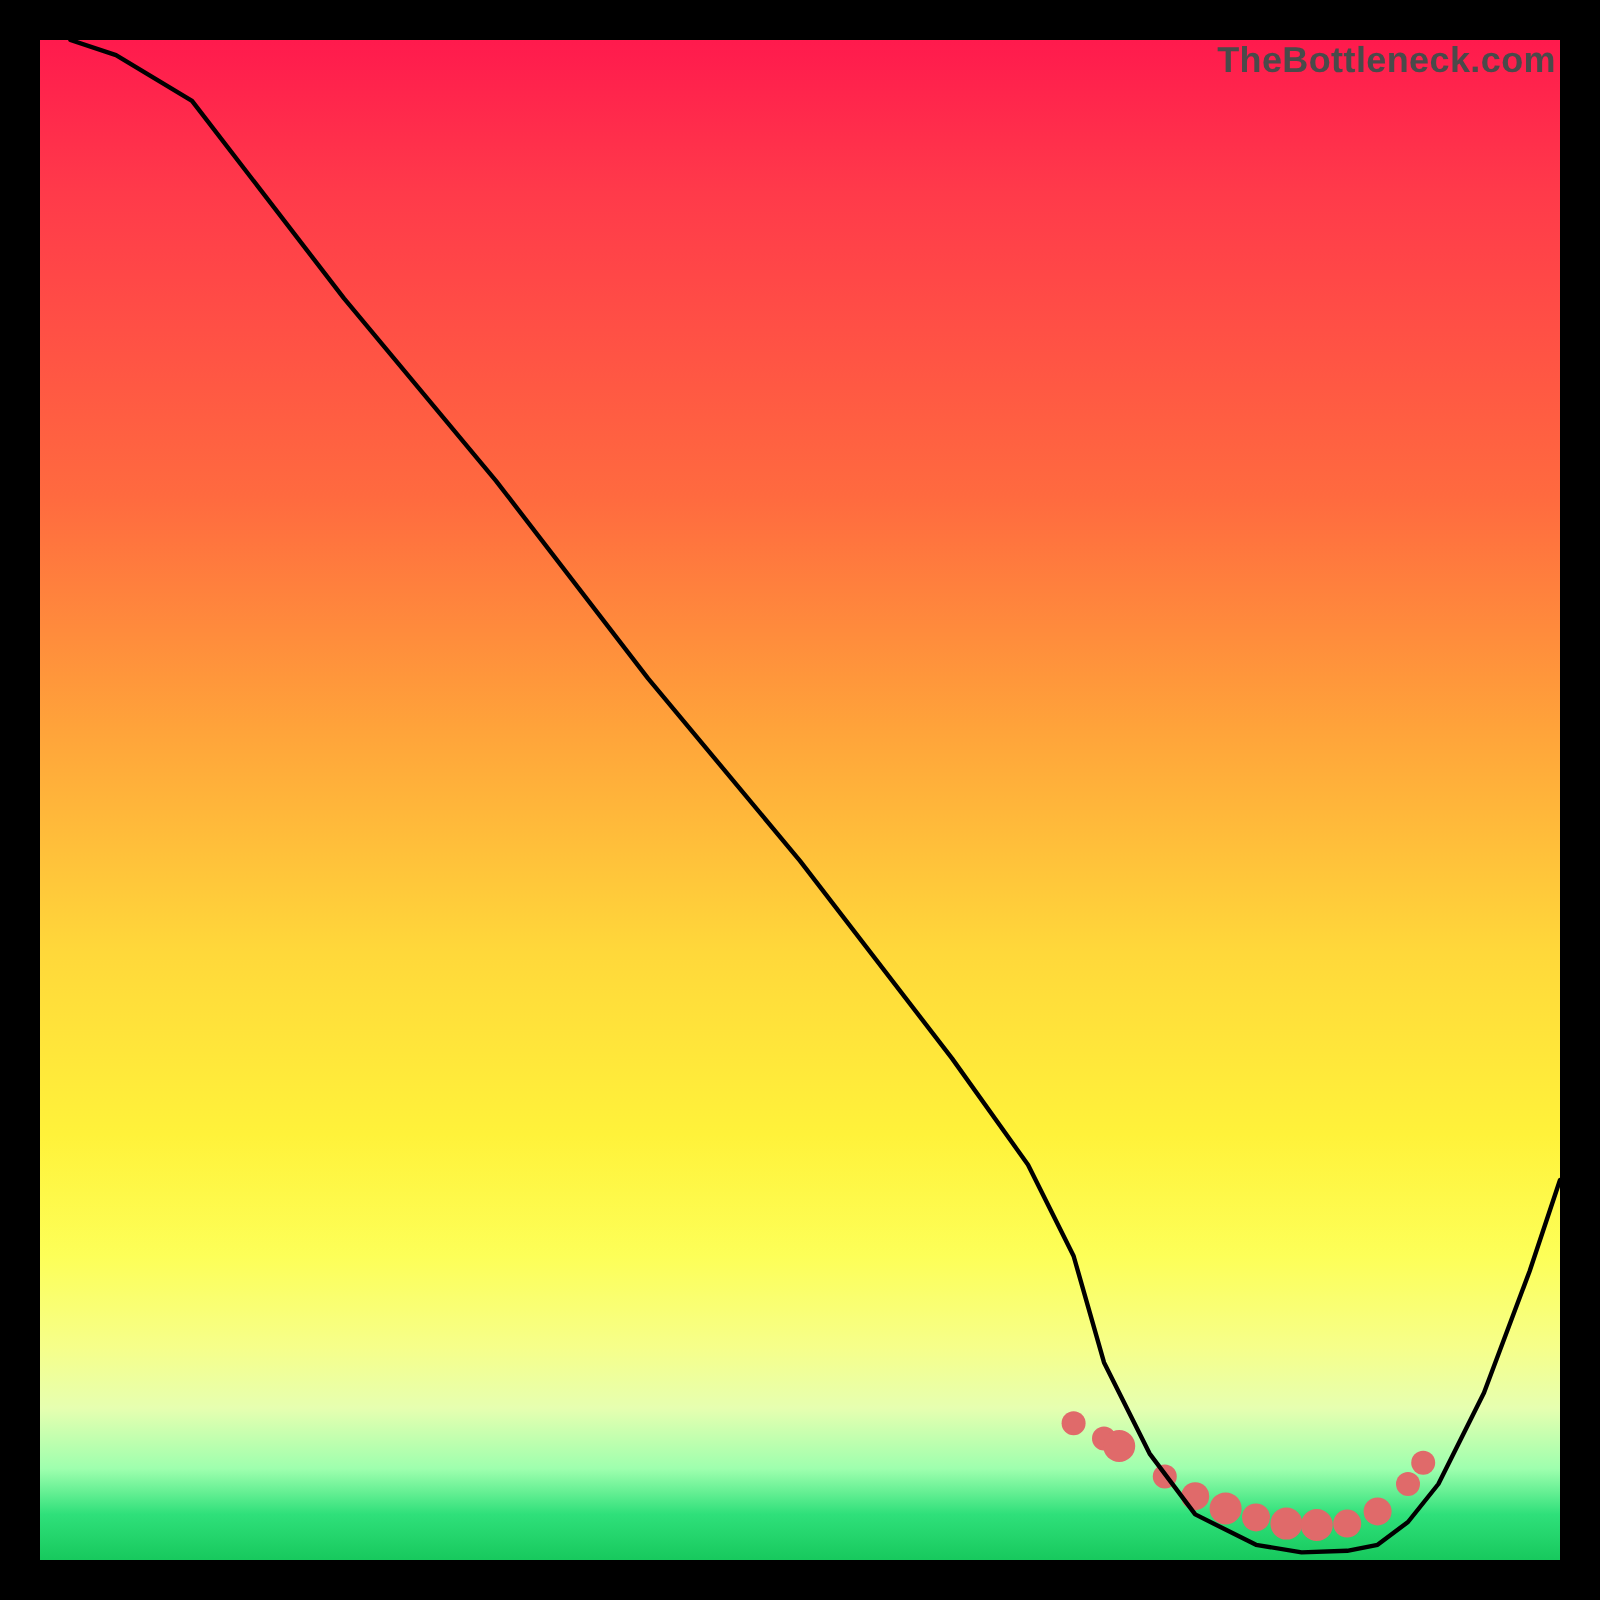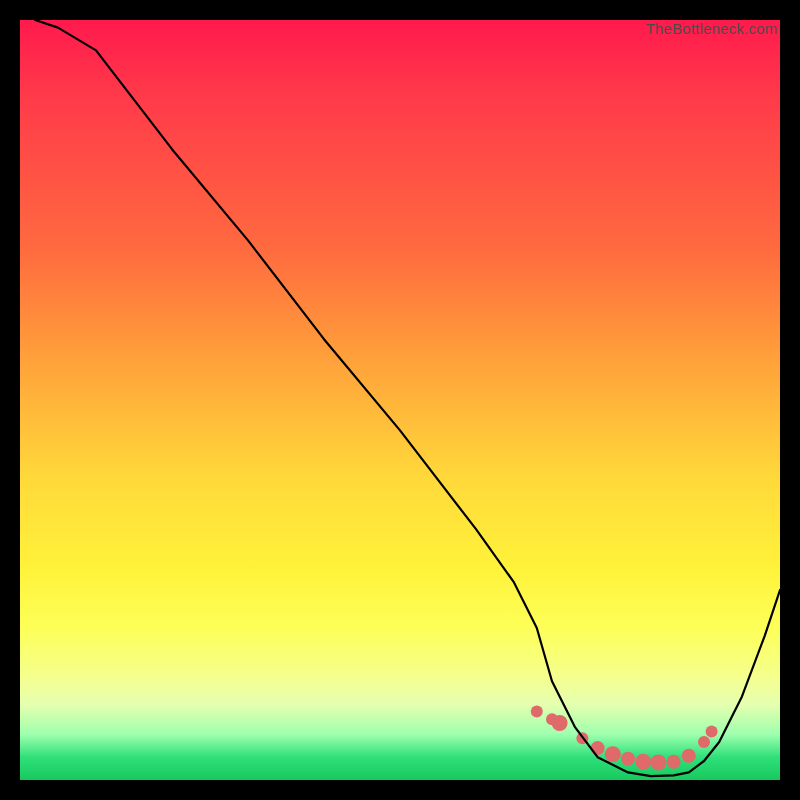--- a/index.html
+++ b/index.html
@@ -46,22 +46,22 @@
     position: absolute;
     left: 0;
     top: 0;
     width: 760px;
     height: 760px;
   }
   .watermark {
     position: absolute;
     top: 0;
     right: 2px;
-    font-size: 15px;
-    font-weight: 400;
+    font-size: 18px;
+    font-weight: 700;
     color: #4a4a4a;
     letter-spacing: 0.2px;
     user-select: none;
   }
 </style>
 </head>
 <body>
 
 <div class="frame">
   <div class="gradient"></div>

